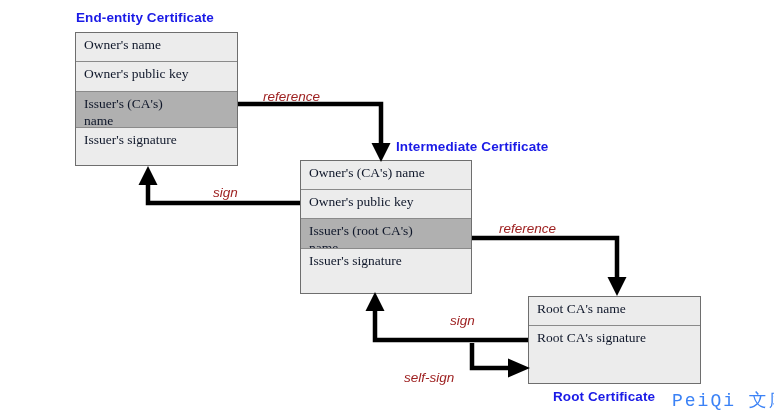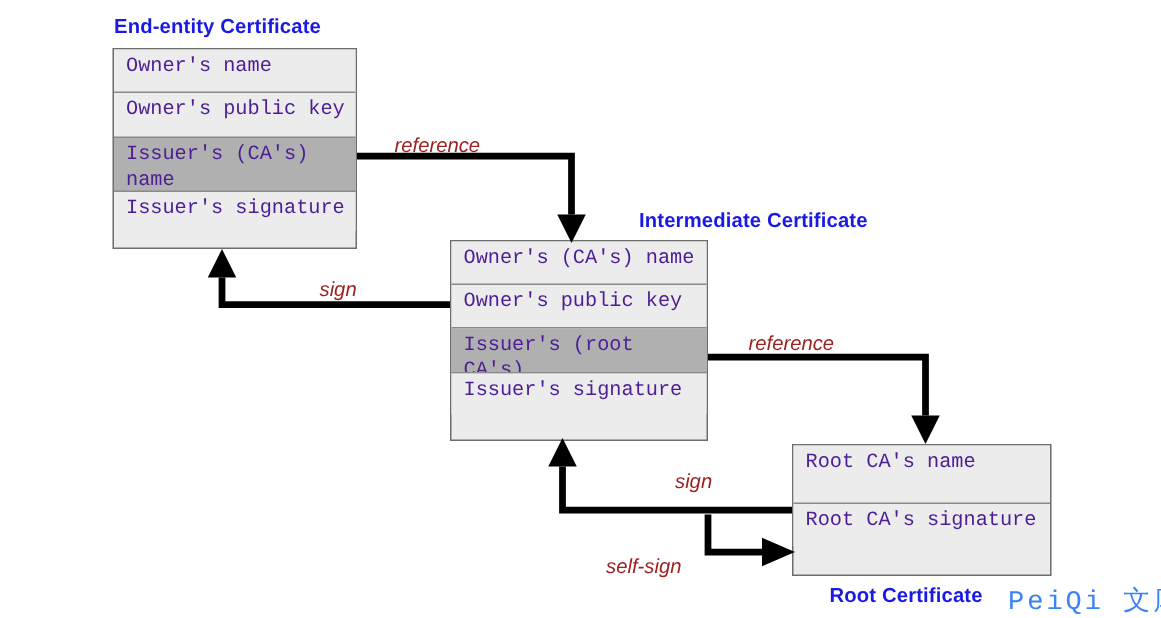--- a/index.html
+++ b/index.html
@@ -37,23 +37,23 @@
   .cert-box {
     position: absolute;
     border: 1px solid #6e6e6e;
     background: #ececec;
     box-sizing: border-box;
   }
   .cert-row {
     box-sizing: border-box;
     border-bottom: 1px solid #8a8a8a;
     background: #ececec;
-    color: #4c1d95;
+    color: #0f172a;
     font-size: 13.5px;
-    font-family: Liberation Mono, monospace;
+    font-family: Liberation Serif, serif;
     padding: 3px 0 0 8px;
     line-height: 17px;
     white-space: pre-line;
     overflow: hidden;
   }
   .cert-row.last {
     border-bottom: none;
   }
   .cert-row.shaded {
     background: #b0b0b0;
@@ -84,32 +84,32 @@
   <div class="cert-title" style="left:76px; top:10px;">End-entity Certificate</div>
 
   <div class="cert-box" style="left:75px; top:32px; width:163px; height:134px;">
     <div class="cert-row" style="height:29px;">Owner's name</div>
     <div class="cert-row" style="height:30px;">Owner's public key</div>
     <div class="cert-row shaded" style="height:36px;">Issuer's (CA's)
 name</div>
     <div class="cert-row last" style="height:26px;">Issuer's signature</div>
   </div>
 
-  <div class="cert-title" style="left:426px; top:139px;">Intermediate Certificate</div>
+  <div class="cert-title" style="left:396px; top:139px;">Intermediate Certificate</div>
 
   <div class="cert-box" style="left:300px; top:160px; width:172px; height:134px;">
     <div class="cert-row" style="height:29px;">Owner's (CA's) name</div>
     <div class="cert-row" style="height:29px;">Owner's public key</div>
     <div class="cert-row shaded" style="height:30px;">Issuer's (root CA's)
 name</div>
     <div class="cert-row last" style="height:27px;">Issuer's signature</div>
   </div>
 
   <div class="cert-box" style="left:528px; top:296px; width:173px; height:88px;">
-    <div class="cert-row" style="height:39px;">Root CA's name</div>
+    <div class="cert-row" style="height:29px;">Root CA's name</div>
     <div class="cert-row last" style="height:28px;">Root CA's signature</div>
   </div>
 
   <div class="cert-title" style="left:553px; top:389px;">Root Certificate</div>
 
   <div class="watermark" style="left:672px; top:377px;">PeiQi 文库</div>
 
   <svg class="arrows" viewBox="0 0 774 412">
     <defs>
       <marker id="head-down" markerWidth="10" markerHeight="11" refX="5" refY="10" orient="auto-start-reverse" markerUnits="userSpaceOnUse">

